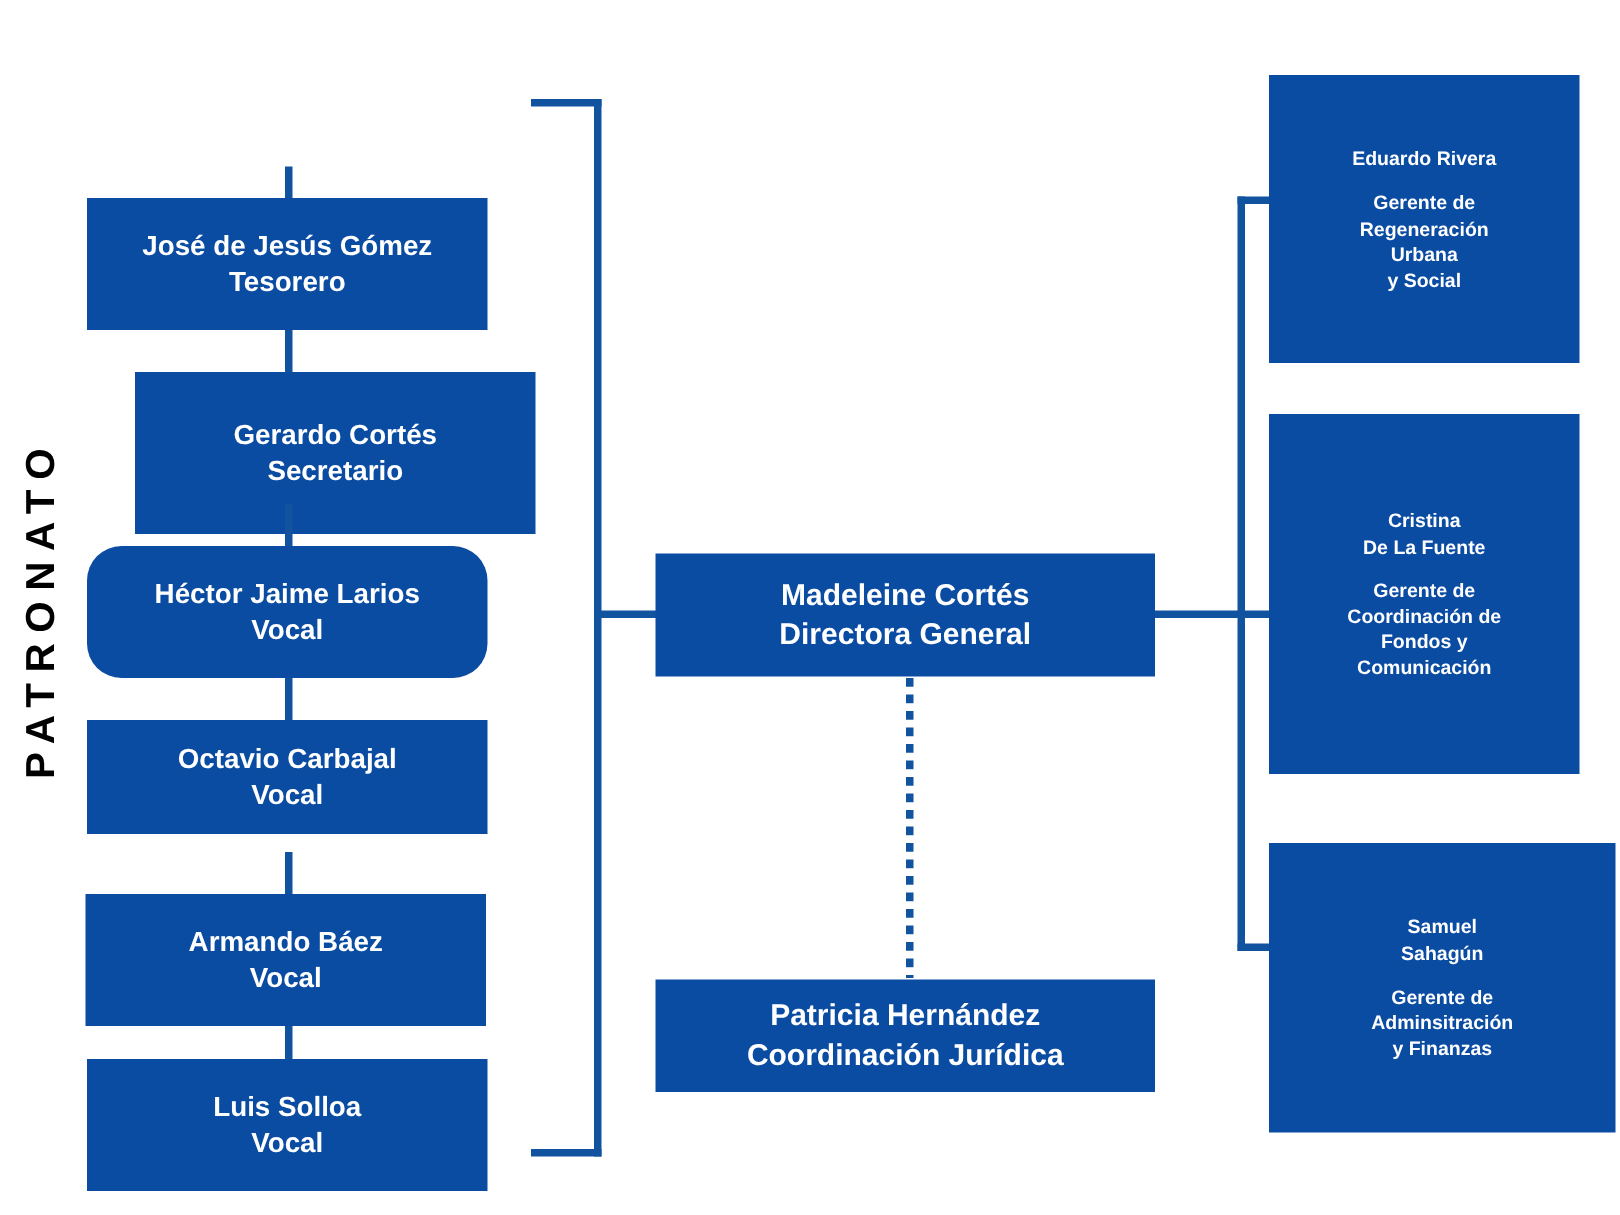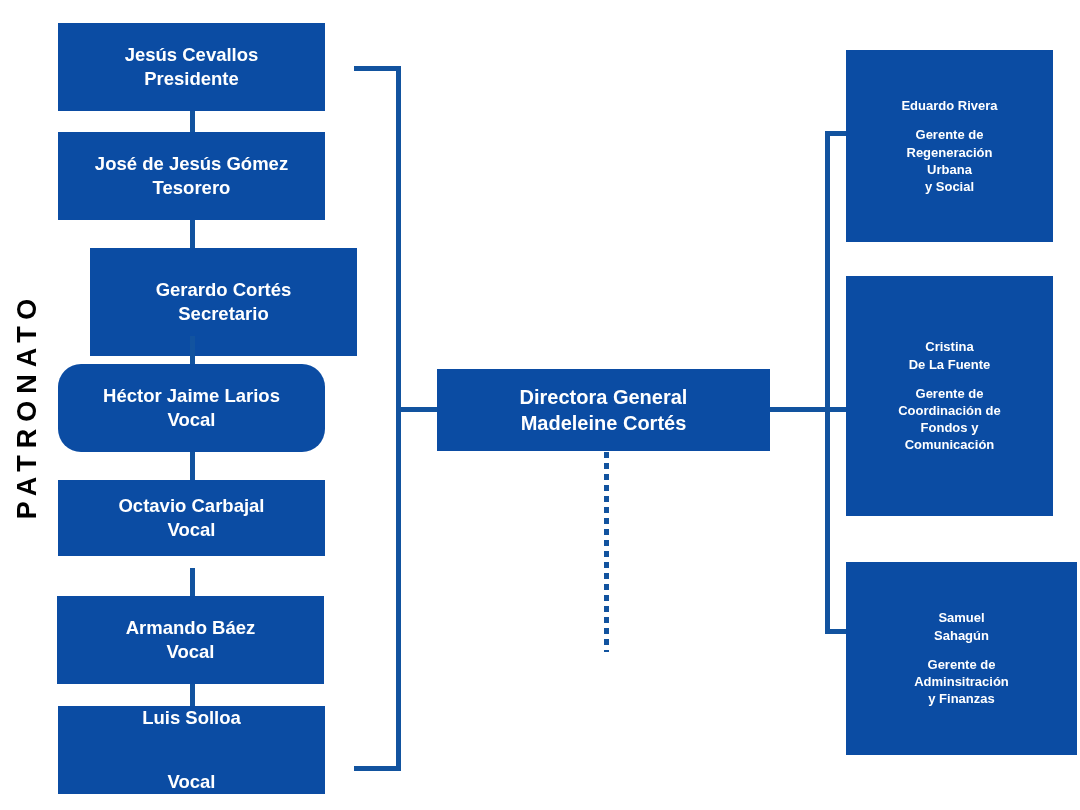--- a/index.html
+++ b/index.html
@@ -79,24 +79,20 @@
 </style>
 </head>
 <body>
 
 <div id="org-chart">
 
   <div class="side-label">
     <span>PATRONATO</span>
   </div>
 
-  <div class="node node-left" style="left:58px; top:23px; width:267px; height:88px;">
-    <span class="line">Jesús Cevallos</span>
-    <span class="line">Presidente</span>
-  </div>
   <div class="conn conn-v" style="left:190px; top:111px; width:5px; height:21px;"></div>
 
   <div class="node node-left" style="left:58px; top:132px; width:267px; height:88px;">
     <span class="line">José de Jesús Gómez</span>
     <span class="line">Tesorero</span>
   </div>
   <div class="conn conn-v" style="left:190px; top:220px; width:5px; height:28px;"></div>
 
   <div class="node node-left" style="left:58px; top:248px; width:267px; height:108px;margin-left:32px;">
     <span class="line">Gerardo Cortés</span>
@@ -115,37 +111,41 @@
     <span class="line">Vocal</span>
   </div>
   <div class="conn conn-v" style="left:190px; top:568px; width:5px; height:28px;"></div>
 
   <div class="node node-left" style="left:57px; top:596px; width:267px; height:88px;">
     <span class="line">Armando Báez</span>
     <span class="line">Vocal</span>
   </div>
   <div class="conn conn-v" style="left:190px; top:684px; width:5px; height:22px;"></div>
 
-  <div class="node node-left" style="left:58px; top:706px; width:267px; height:88px;justify-content:space-between;">
+  <div class="node node-left" style="left:58px; top:706px; width:267px; height:88px;">
     <span class="line">Luis Solloa</span>
     <span class="line">Vocal</span>
   </div>
 
   <div class="conn conn-h" style="left:354px; top:66px; width:47px; height:5px;"></div>
   <div class="conn conn-v" style="left:396px; top:66px; width:5px; height:705px;"></div>
   <div class="conn conn-h" style="left:354px; top:766px; width:47px; height:5px;"></div>
   <div class="conn conn-h" style="left:396px; top:407px; width:45px; height:5px;"></div>
 
   <div class="node node-center" style="left:437px; top:369px; width:333px; height:82px;">
+    <span class="line">Madeleine Cortés</span>
     <span class="line">Directora General</span>
-    <span class="line">Madeleine Cortés</span>
   </div>
 
   <div class="conn-dotted" style="left:604px; top:452px; height:200px;"></div>
 
+  <div class="node node-center" style="left:437px; top:653px; width:333px; height:75px;">
+    <span class="line">Patricia Hernández</span>
+    <span class="line">Coordinación Jurídica</span>
+  </div>
 
   <div class="conn conn-h" style="left:770px; top:407px; width:60px; height:5px;"></div>
   <div class="conn conn-v" style="left:825px; top:131px; width:5px; height:503px;"></div>
 
   <div class="conn conn-h" style="left:825px; top:131px; width:23px; height:5px;"></div>
   <div class="conn conn-h" style="left:825px; top:407px; width:23px; height:5px;"></div>
   <div class="conn conn-h" style="left:825px; top:629px; width:23px; height:5px;"></div>
 
   <div class="node node-right" style="left:846px; top:50px; width:207px; height:192px;">
     <span class="line">Eduardo Rivera</span>

